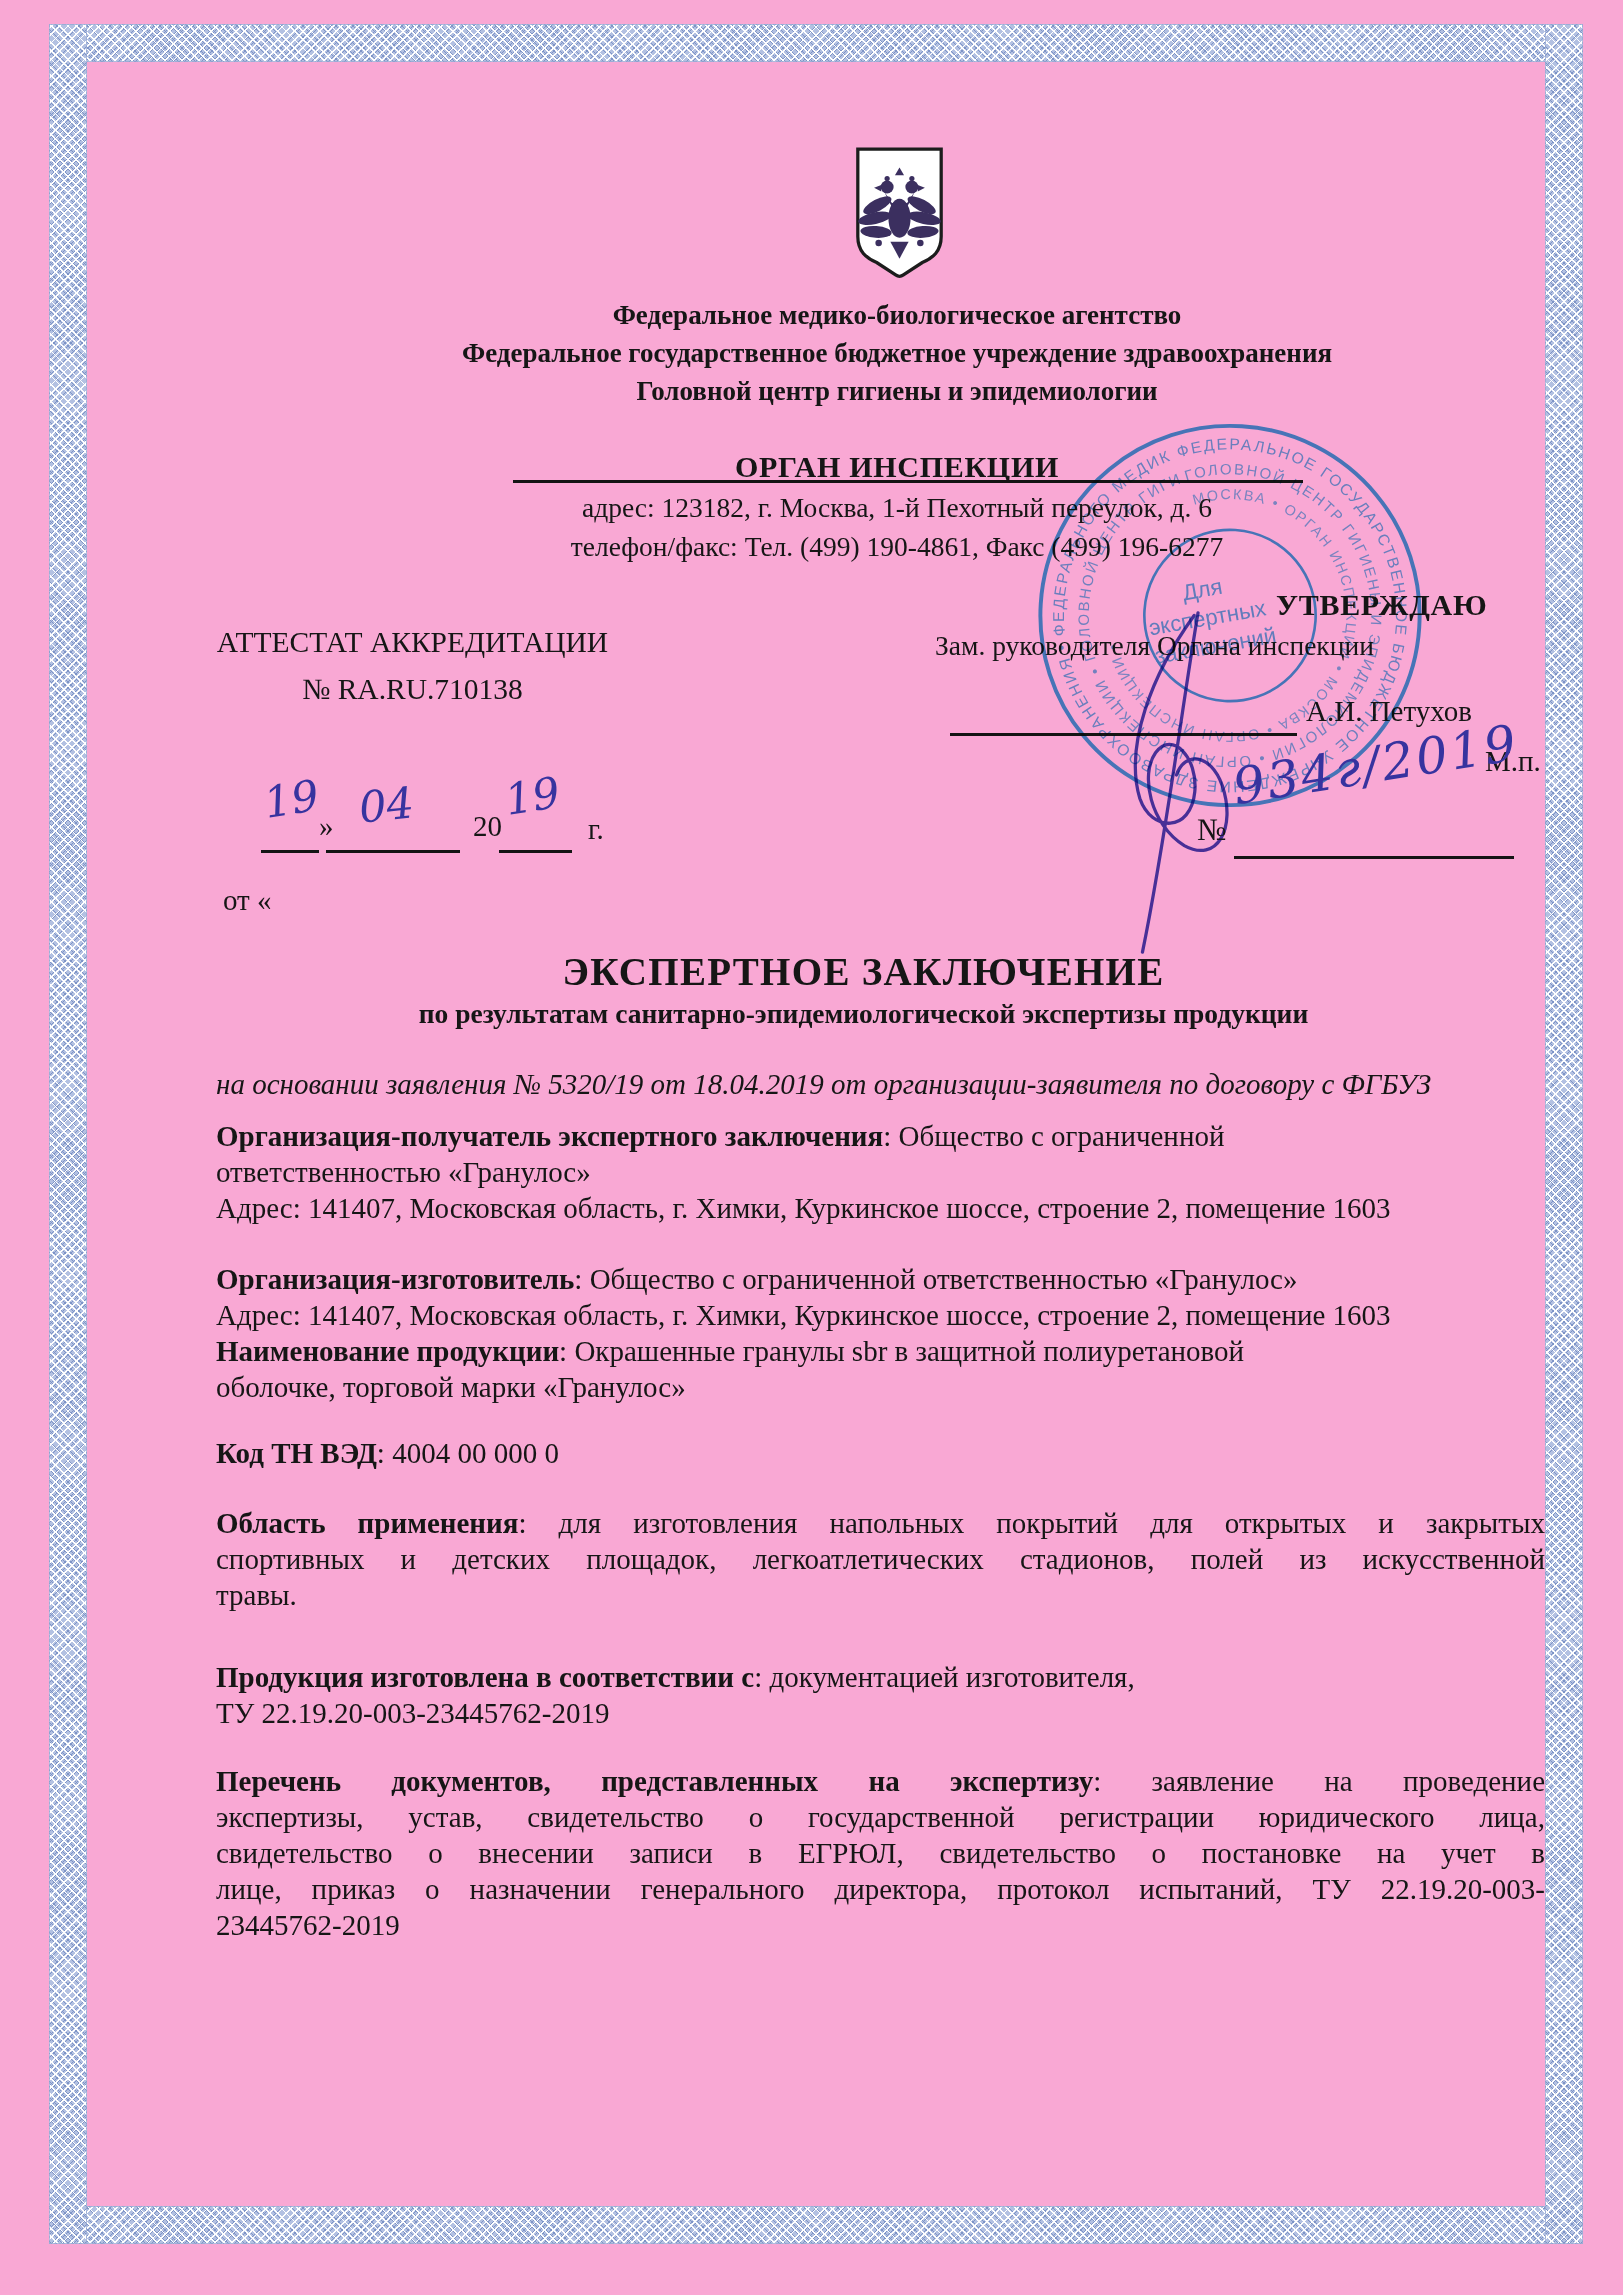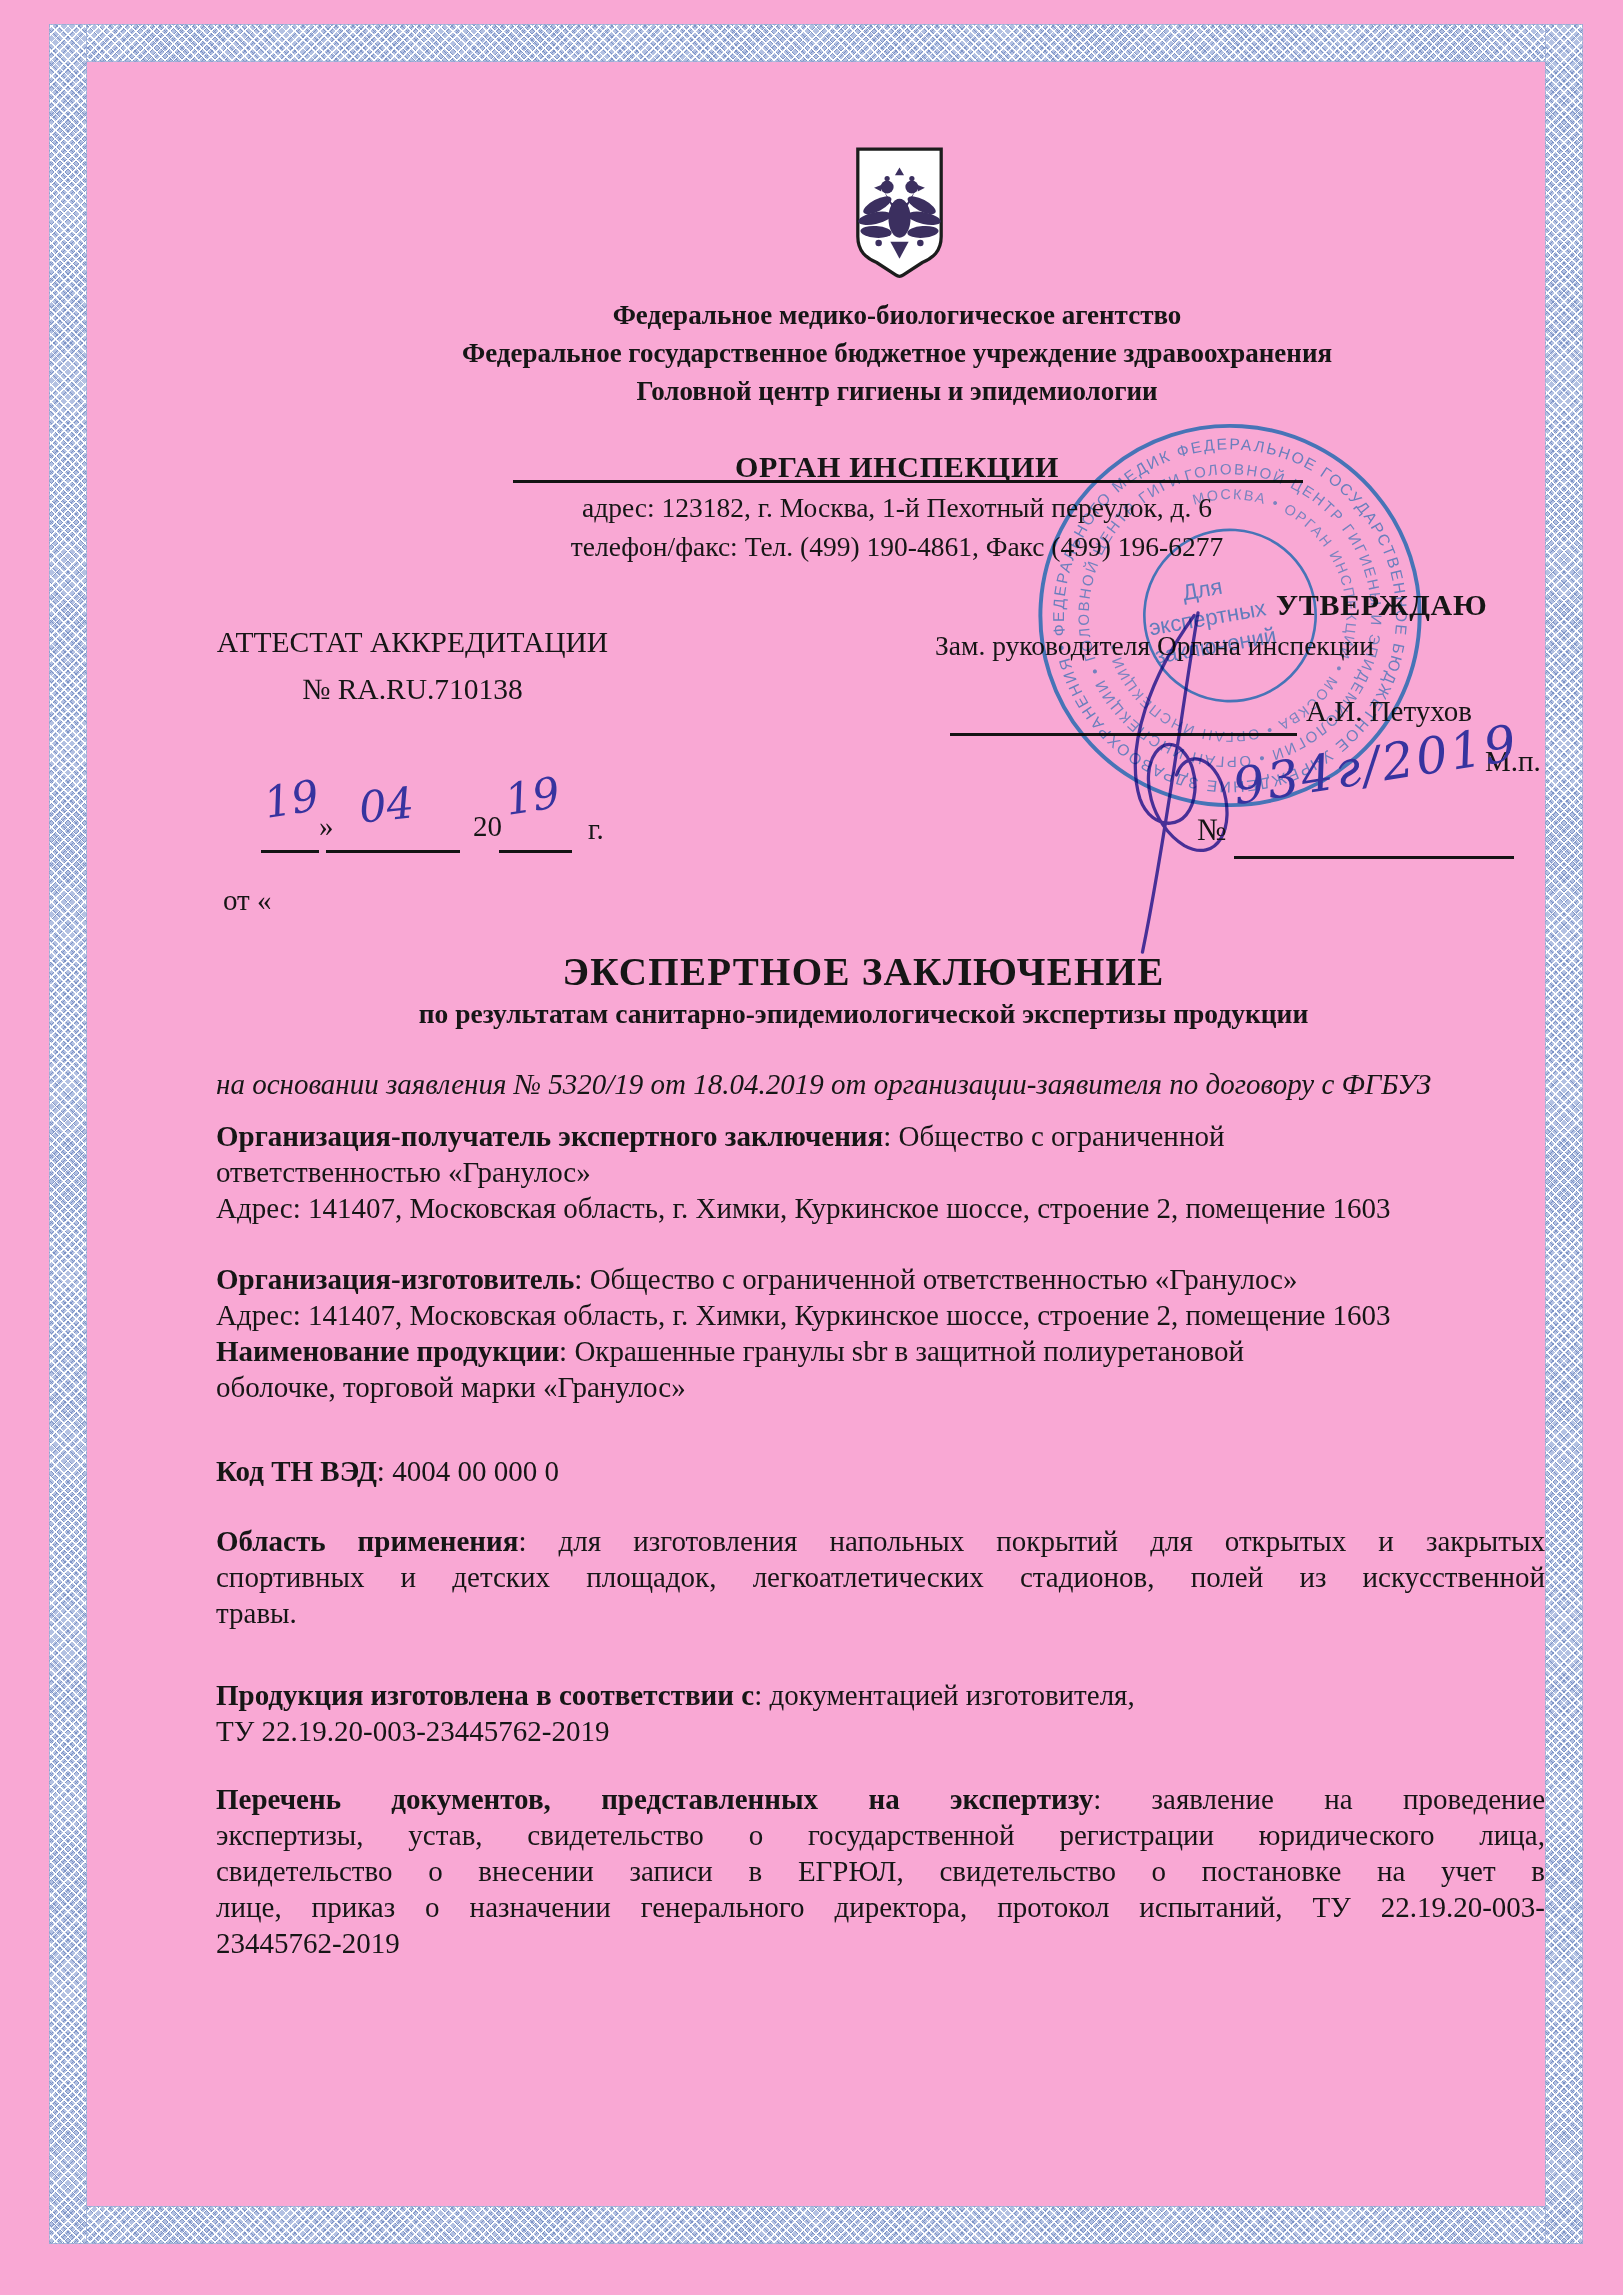--- a/index.html
+++ b/index.html
@@ -67,21 +67,21 @@
   .doc-subtitle{left:196px;top:998px;width:1335px;text-align:center;
     font-weight:bold;font-size:27.5px;}
 
   
   .body-block{left:216px;top:1066px;width:1329px;font-size:29px;}
   .para{margin:0;}
   .jline{line-height:36px;white-space:normal;}
   .just .jline{text-align:justify;text-align-last:justify;}
   .just .jline:last-child{text-align-last:left;}
   .gap55{margin-bottom:16px;font-style:italic;} .gap53{margin-bottom:35px;}
-  .gap67{} .gap58{margin-bottom:48px;}
+  .gap67{} .gap58{margin-bottom:30px;}
   .gap52{margin-bottom:34px;} .gap70{margin-bottom:46px;}
   .gap68{margin-bottom:32px;}
 
   
   .stamp{left:1024px;top:403px;width:412px;height:425px;mix-blend-mode:multiply;opacity:.88;}
   .sign{left:1047px;top:589px;width:340px;height:419px;mix-blend-mode:multiply;}
   .emblem{left:850px;top:145px;width:99px;height:140px;}
 </style>
 </head>
 <body>

